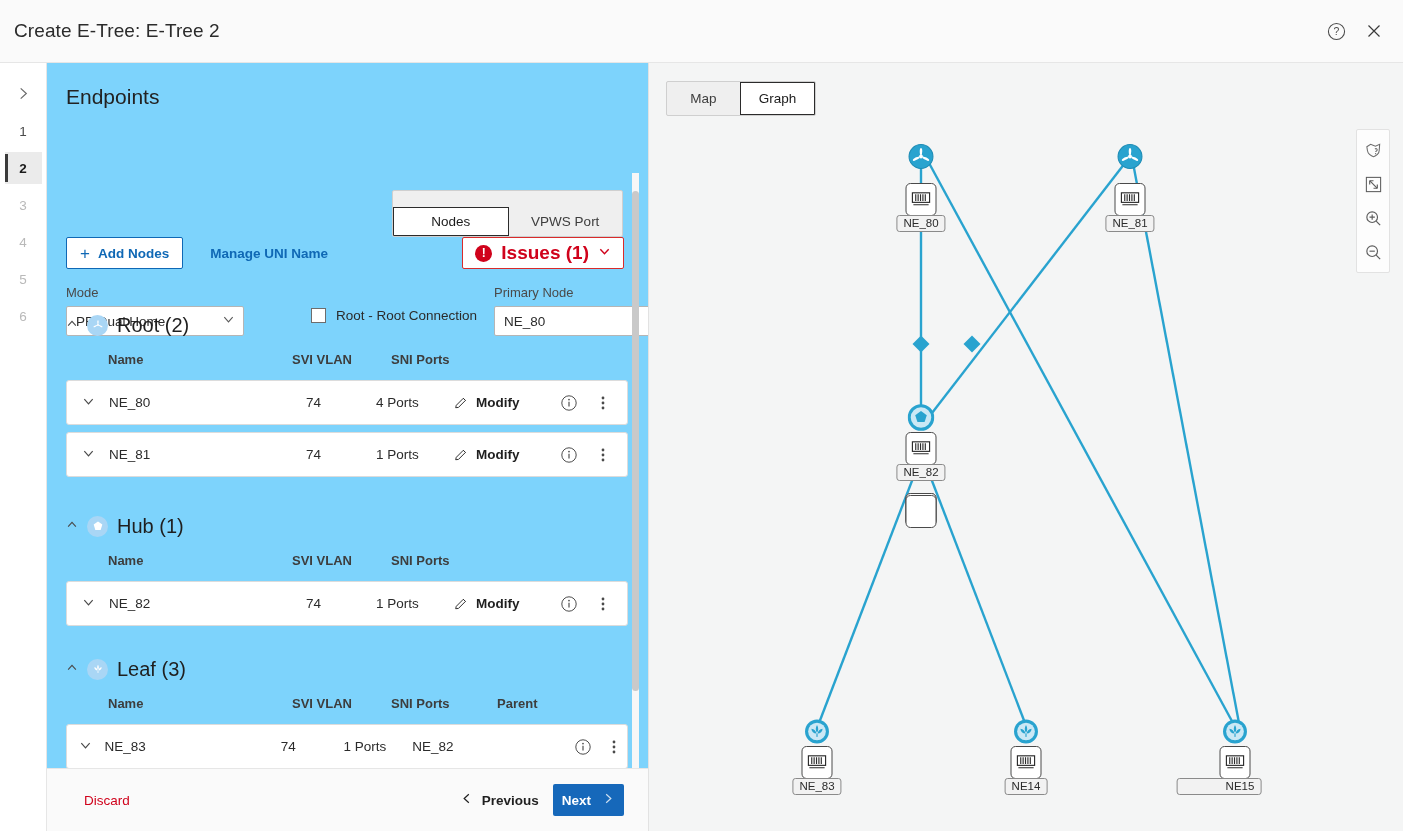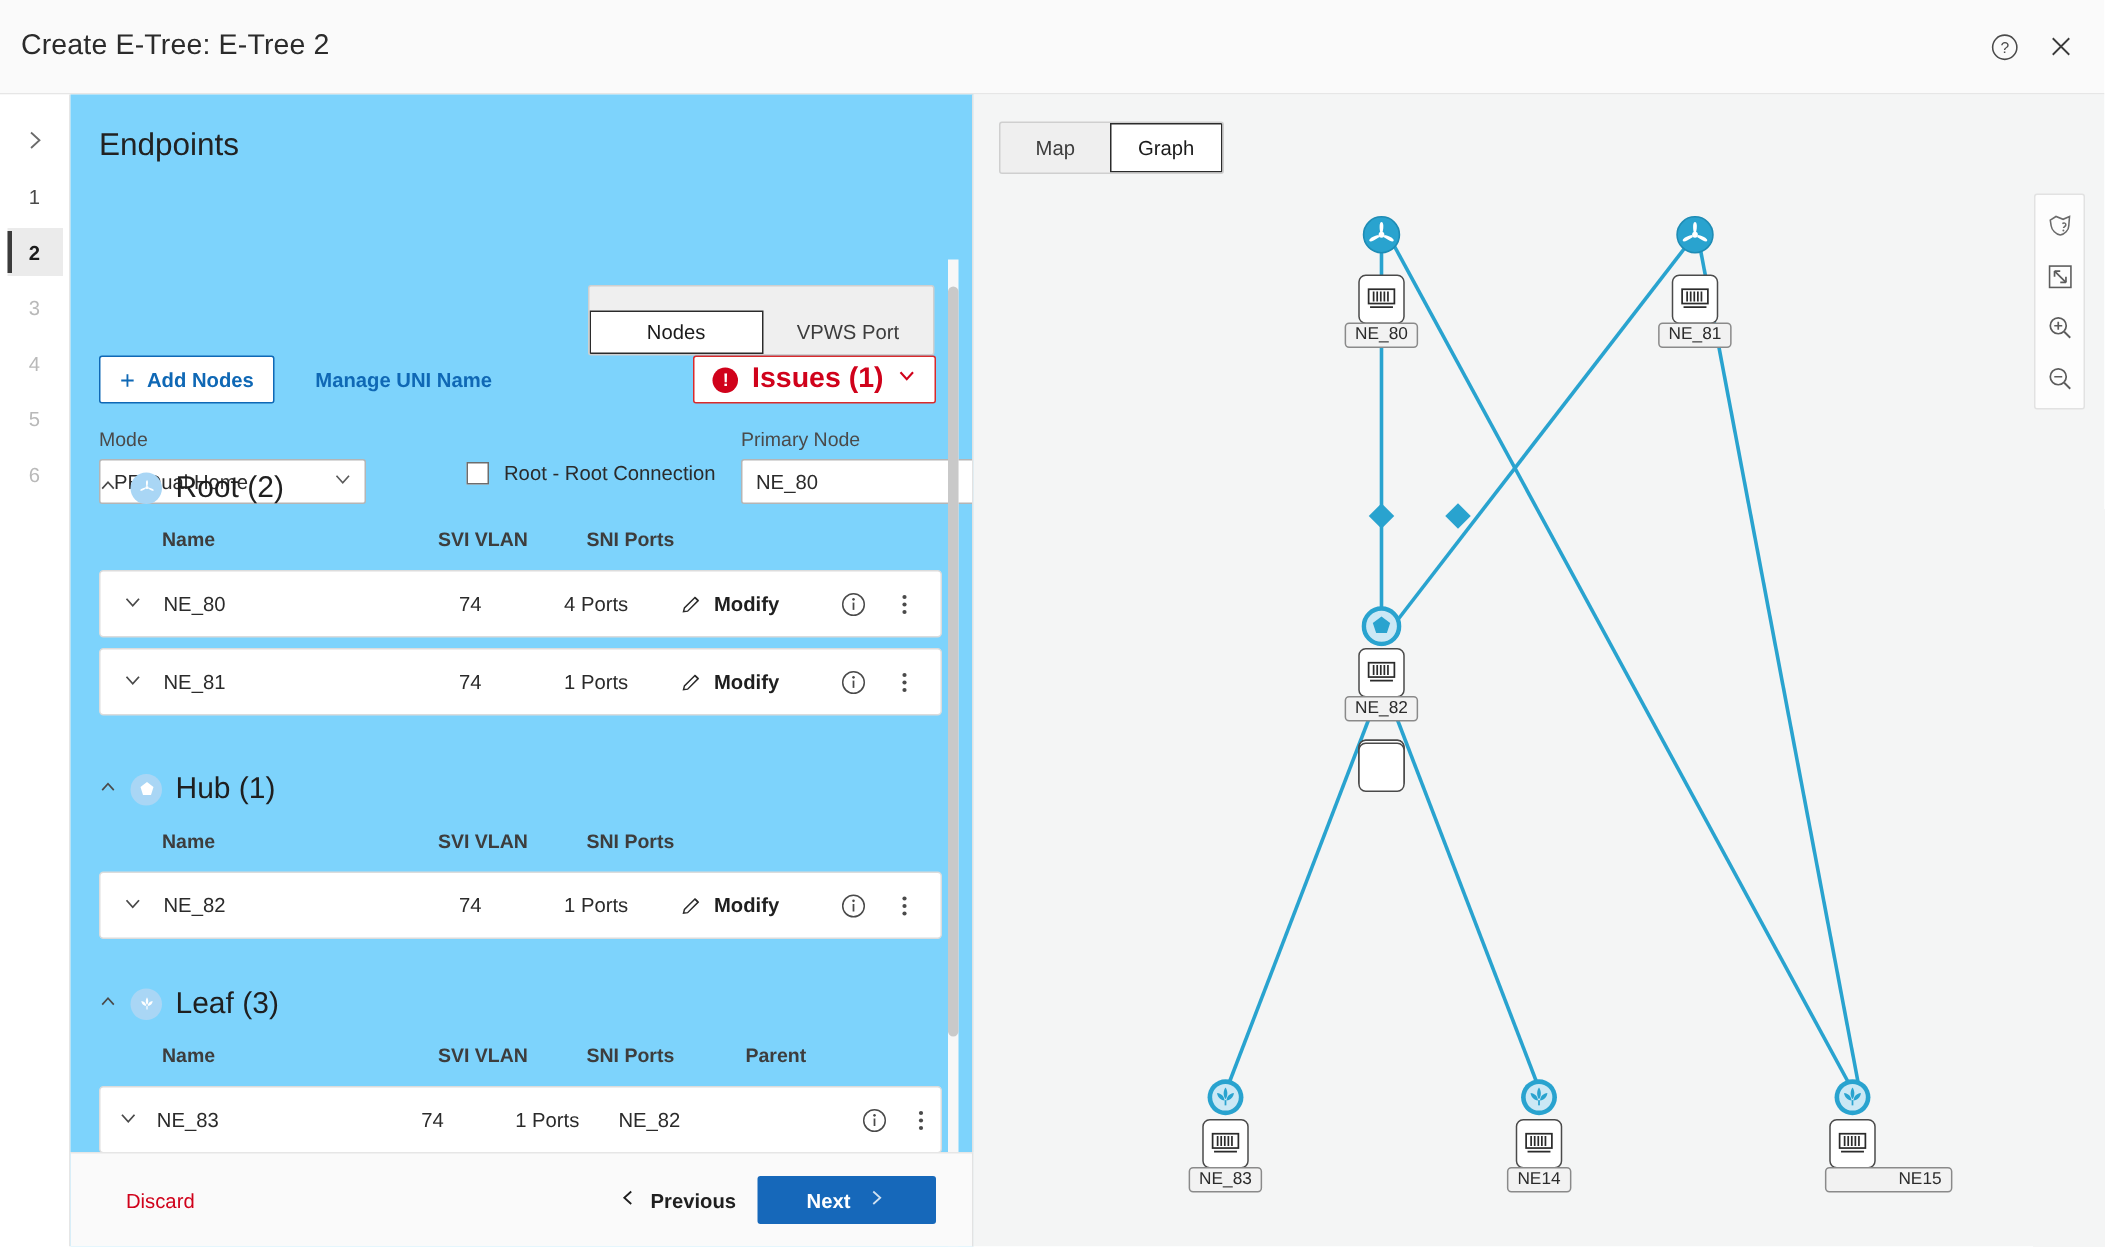--- a/index.html
+++ b/index.html
@@ -159,21 +159,21 @@
   #footer {
     position:absolute; left:47px; top:768px; width:602px; height:63px;
     background:#fafafa; border-top:1px solid #e6e6e6; border-right:1px solid #e2e2e2;
     display:flex; align-items:center;
   }
   #discard-btn { margin-left:37px; color:#d0021b; font-size:13.5px; cursor:pointer; }
   #footer-right { margin-left:auto; display:flex; align-items:center; gap:14px; margin-right:24px; }
   #prev-btn { display:flex; align-items:center; gap:9px; font-size:13.5px; font-weight:bold; color:#1f1f1f; cursor:pointer; }
   #next-btn {
     background:#1668ba; color:#fff; height:32px; border-radius:2px;
-    display:flex; align-items:center; gap:11px; padding:0 33px;
+    display:flex; align-items:center; gap:11px; padding:0 9px;
     font-size:13.5px; font-weight:bold; cursor:pointer;
   }
 
   
   #graph-panel {
     position:absolute; left:649px; top:63px; width:754px; height:768px;
     background:#f4f5f5;
   }
   #view-seg { position:absolute; left:17px; top:18px; width:150px; }
   #view-seg .opt { flex:1; height:33px; font-size:13.5px; }
@@ -697,21 +697,21 @@
         <g stroke="#2b2b2b" stroke-width="1.2">
           <path d="M5.5 5.5 L5.5 12.5"></path>
           <path d="M8 5.5 L8 12.5"></path>
           <path d="M10.5 5.5 L10.5 12.5"></path>
           <path d="M13 5.5 L13 12.5"></path>
           <path d="M15.5 5.5 L15.5 12.5"></path>
         </g>
         <path d="M3 16.5 L19 16.5" stroke="#2b2b2b" stroke-width="1.2"></path>
       </svg>
   </div>
-  <div class="nd-label" style="left:610px; top:715px;padding-left:48px;">NE15</div>
+  <div class="nd-label" style="left:570px; top:715px;padding-left:48px;">NE15</div>
 
   <div id="graph-tools">
     <div class="gt-btn">
       <svg width="19" height="19" viewBox="0 0 20 20">
           <path d="M3 6 L7 3.5 L12 5.5 L16.5 3.5 L16 10 C16 13 13 16 10 16.5 C7 16 4 13 3.6 10 Z" fill="none" stroke="#6b6b6b" stroke-width="1.1"></path>
           <path d="M11.5 8.5 C12.6 7.6 14 8.2 13.9 9.4 C13.8 10.5 12.4 10.6 12.3 11.6" fill="none" stroke="#6b6b6b" stroke-width="1.1"></path>
           <circle cx="12.2" cy="13.3" r=".7" fill="#6b6b6b"></circle>
         </svg>
     </div>
     <div class="gt-btn">

